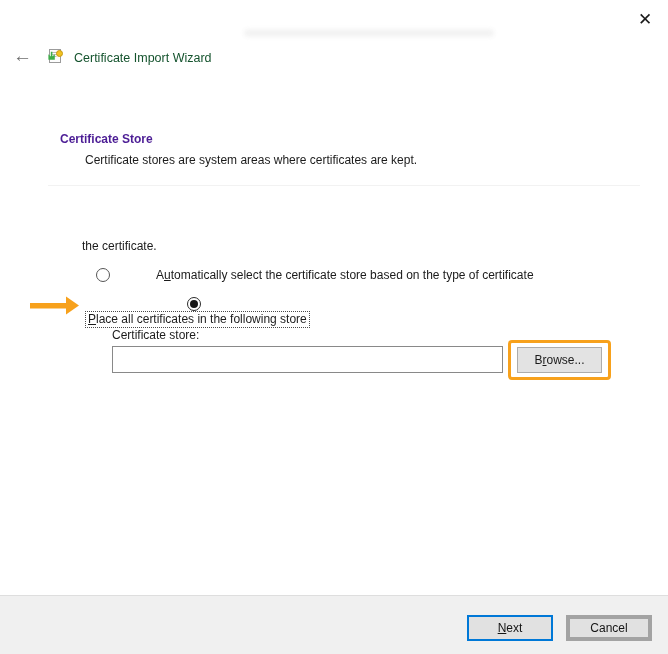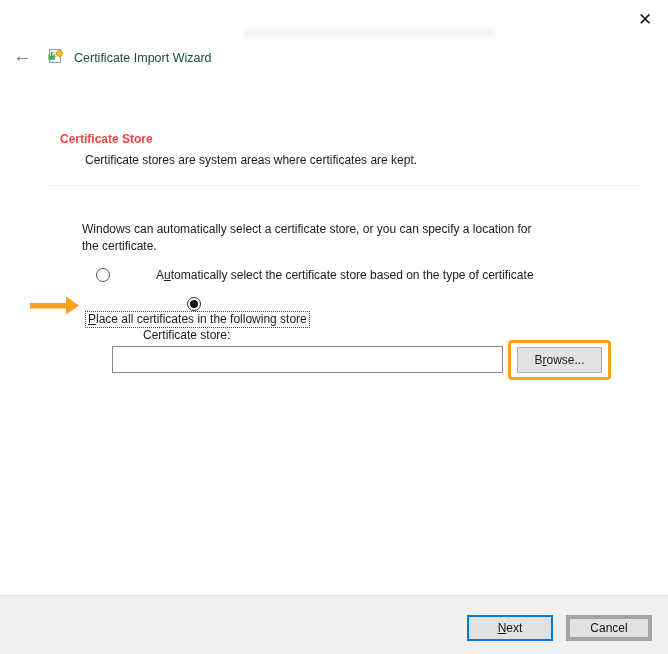--- a/index.html
+++ b/index.html
@@ -17,41 +17,41 @@
     font-size:17px; font-weight:400; color:#1a1a1a; cursor:pointer; }
   .artifact { top:29px; left:244px; width:250px; height:8px;
     background:#e9e9e9; filter:blur(2px); opacity:.55; border-radius:3px; }
 
   
   .back-arrow { top:46px; left:13px; font-size:19px; color:#6d6d6d; line-height:20px; }
   .cert-icon { top:48px; left:47px; }
   .wizard-title { top:51px; left:74px; font-size:12.5px; color:#14532d; }
 
   
-  .section-heading { top:132px; left:60px; font-weight:bold; font-size:12px; color:#ef4444; }
+  .section-heading { top:132px; left:60px; font-weight:bold; font-size:12px; color:#4c1d95; }
   .section-subtitle { top:153px; left:85px; font-size:12px; }
   .divider { top:185px; left:48px; width:592px; height:1px; background:#b3b3b3;
     border-bottom:1px solid #f2f2f2; }
 
   .intro { top:221px; left:82px; width:540px; line-height:17px; }
 
   
   .radio-row { display:flex; align-items:center; }
   .radio-row-auto { top:268px; left:96px;gap:40px; }
   .radio-row-place { top:297px; left:79px;flex-direction:column; }
   .radio-circle { width:14px; height:14px; border:1px solid #565656; border-radius:50%;
     background:#fff; flex:0 0 auto; display:flex; align-items:center; justify-content:center; }
   .radio-circle.selected { border-color:#2b2b2b; }
   .radio-circle .dot { width:8px; height:8px; border-radius:50%; background:#151515; }
   .radio-label { margin-left:6px; white-space:nowrap; }
   .radio-label.focused { border:1px dotted #4a4a4a; padding:0 2px 1px 2px; }
   .ak { text-decoration:underline; text-underline-offset:1px; }
 
   
-  .store-label { top:328px; left:112px;margin-left:31px; }
+  .store-label { top:328px; left:112px; }
   .store-input { top:346px; left:112px; width:391px; height:27px;
     border:1px solid #898989; background:#fff; font:inherit; padding:0 6px; }
   .browse-btn { top:347px; left:517px; width:85px; height:26px;
     background:#e3e3e3; border:1px solid #acacac;
     font:inherit; color:#1b1b1b; cursor:pointer;
     display:flex; align-items:center; justify-content:center; }
 
   
   .annot-arrow { top:294px; left:28px; width:52px; height:23px; }
   .annot-highlight { top:340px; left:508px; width:103px; height:40px;
@@ -83,21 +83,21 @@
     <path d="M11 16 L3 16 L3 9 L6 12 L6 6 L8 6 L8 12 L11 9 Z" transform="translate(-1,-1) scale(0.8)" fill="#3fae49"></path>
   </svg>
 </div>
 <div class="abs wizard-title">Certificate Import Wizard</div>
 
 <div class="abs section-heading">Certificate Store</div>
 <div class="abs section-subtitle">Certificate stores are system areas where certificates are kept.</div>
 <div class="abs divider"></div>
 
 <div class="abs intro">
-  <span>Windows can automatically select a certificate store, or you can specify a location for</span><br>
+  <br>
   <span>the certificate.</span>
 </div>
 
 <div class="abs radio-row radio-row-auto">
   <div class="radio-circle"></div>
   <div class="radio-label"><span>A</span><span class="ak">u</span><span>tomatically select the certificate store based on the type of certificate</span></div>
 </div>
 
 <div class="abs annot-arrow">
   <svg width="52" height="23" viewBox="0 0 52 23">

